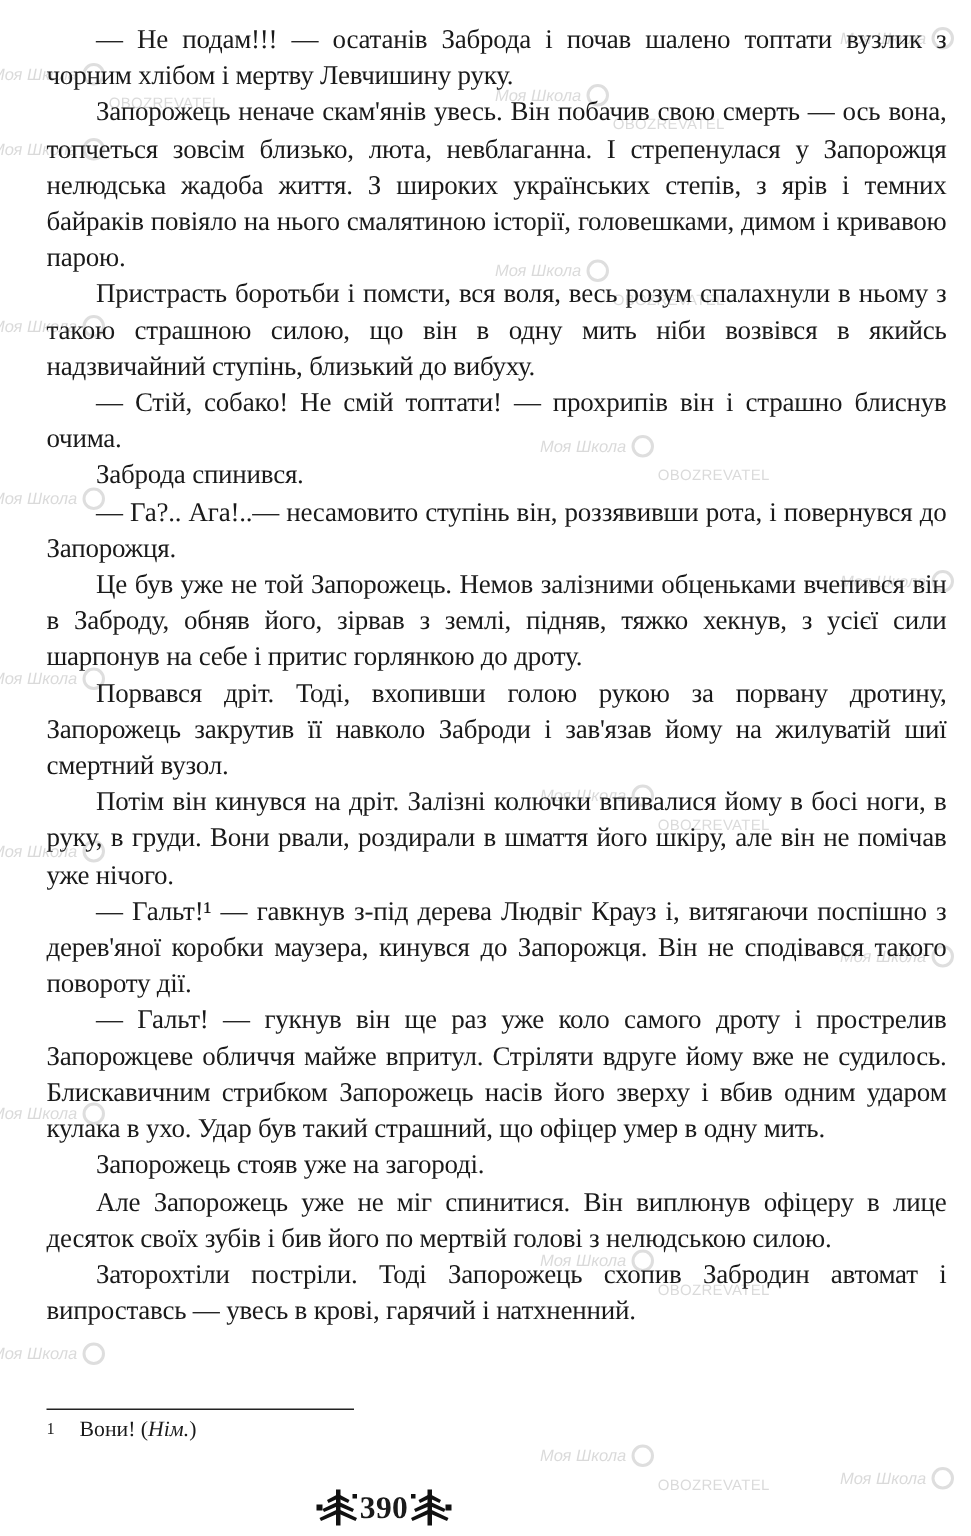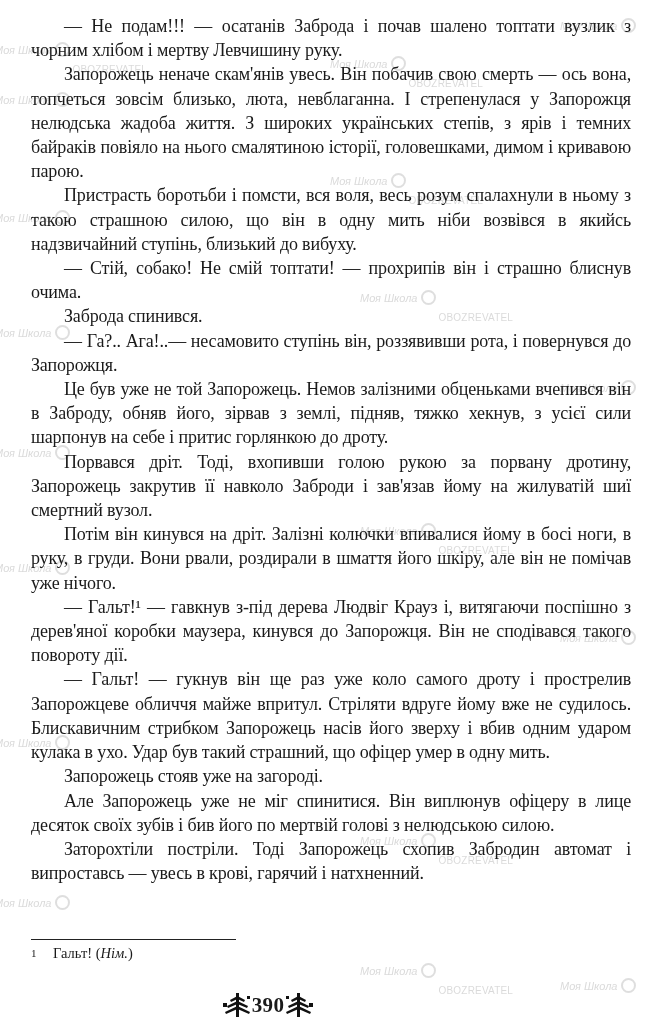--- a/index.html
+++ b/index.html
@@ -55,21 +55,20 @@
       font-style: italic;
     }
     .page-footer {
       position: absolute;
       left: 0;
       width: 512px;
       top: 992px;
       display: flex;
       justify-content: center;
       align-items: center;
-      padding-left: 12px;
     }
     .page-number {
       font-size: 21px;
       font-weight: bold;
       letter-spacing: 0.3px;
     }
     .ornament svg {
       display: block;
     }
     
@@ -194,21 +193,21 @@
   <p class="para">Потім він кинувся на дріт. Залізні колючки впивалися йому в босі ноги, в руку, в груди. Вони рвали, роздирали в шмаття його шкіру, але він не помічав уже нічого.</p>
   <p class="para">— Гальт!¹ — гавкнув з-під дерева Людвіг Крауз і, витягаючи поспішно з дерев'яної коробки маузера, кинувся до Запорожця. Він не сподівався такого повороту дії.</p>
   <p class="para">— Гальт! — гукнув він ще раз уже коло самого дроту і прострелив Запорожцеве обличчя майже впритул. Стріляти вдруге йому вже не судилось. Блискавичним стрибком Запорожець насів його зверху і вбив одним ударом кулака в ухо. Удар був такий страшний, що офіцер умер в одну мить.</p>
   <p class="para">Запорожець стояв уже на загороді.</p>
   <p class="para">Але Запорожець уже не міг спинитися. Він виплюнув офіцеру в лице десяток своїх зубів і бив його по мертвій голові з нелюдською силою.</p>
   <p class="para">Заторохтіли постріли. Тоді Запорожець схопив Забродин автомат і випроставсь — увесь в крові, гарячий і натхненний.</p>
 </div>
 
 <div class="footnote-rule"></div>
 <div class="footnote">
-  <span class="fn-mark">1</span><span>Гальт! (</span><span class="fn-label">Нім.</span><span>)</span>
+  <span class="fn-mark">1</span><span>Вони! (</span><span class="fn-label">Нім.</span><span>)</span>
 </div>
 
 <div class="page-footer">
   <span class="ornament">
     <svg width="30" height="26" viewBox="0 0 30 26">
       <g fill="#111">
         <rect x="14" y="1" width="3" height="24"></rect>
         <path d="M15.5 4 L8 8 L9 10 L15.5 7 Z"></path>
         <path d="M15.5 9 L5 14 L6 16 L15.5 12 Z"></path>
         <path d="M15.5 14 L3 20 L4 22 L15.5 17 Z"></path>

